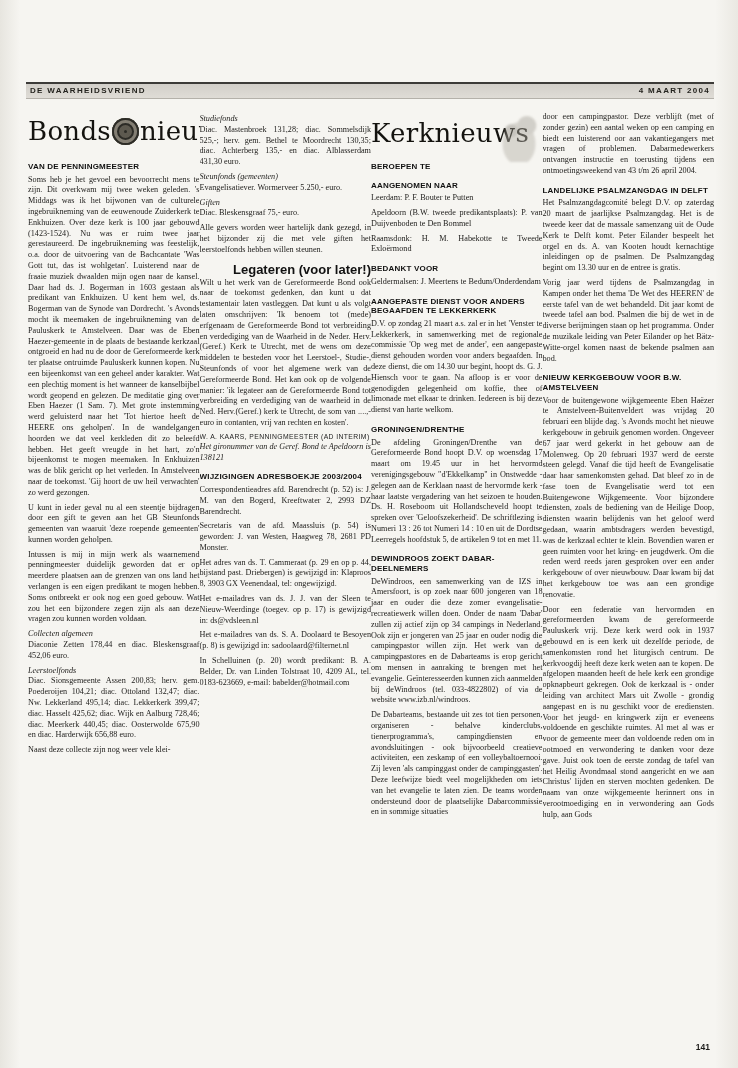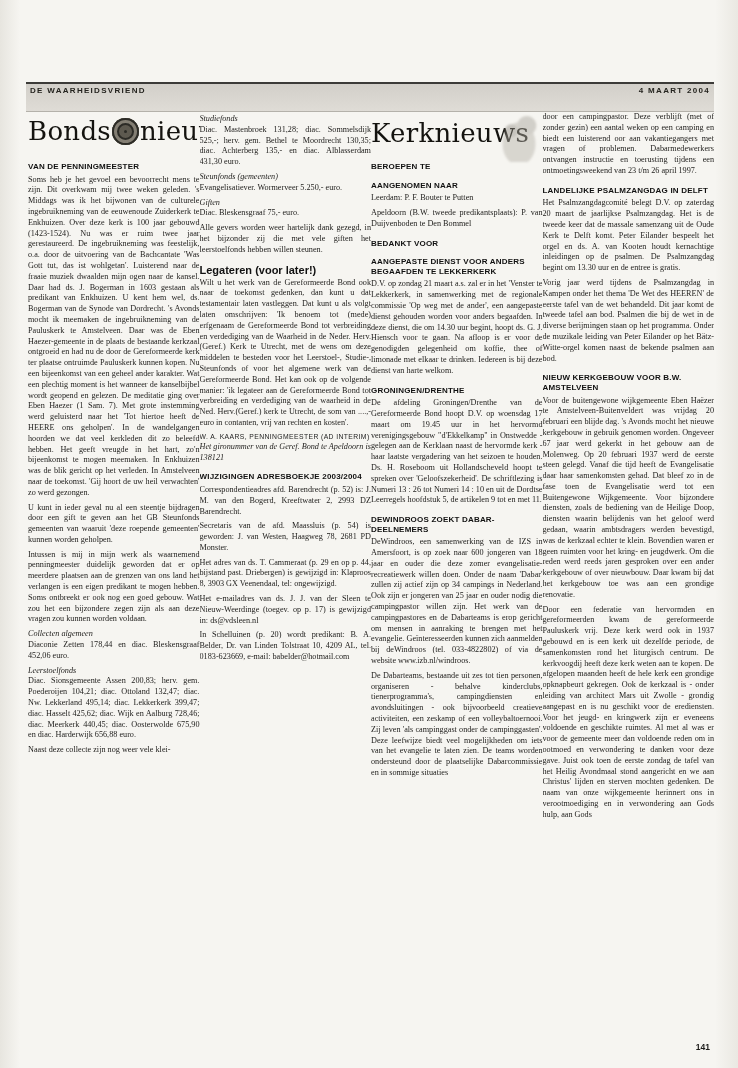--- a/index.html
+++ b/index.html
@@ -6,21 +6,21 @@
   .page {
     position:relative; width:738px; height:1068px; margin:0 auto;
     background:linear-gradient(90deg, #e7e5df 0px, #f6f5f1 20px, #f6f5f1 715px, #eae8e2 738px);
     overflow:hidden; font-family:"Liberation Serif", serif; color:#1d1c1a;
   }
   .masthead { position:absolute; top:82px; left:26px; right:24px; }
   .band {
     display:flex; justify-content:space-between; align-items:center;
     background:linear-gradient(#d2cfc9,#dfdcd6);
     border-top:2px solid #3c3b38; border-bottom:1px solid #b4b1aa;
-    padding:2px 4px 16px;
+    padding:2px 4px 3px;
   }
   .band span {
     font-family:"Liberation Sans", sans-serif; font-weight:bold;
     font-size:8px; letter-spacing:1.3px; color:#25241f;
   }
   .content {
     position:absolute; top:112px; left:28px; right:24px; bottom:24px;
     display:flex; overflow:hidden;
   }
   .col { flex:1 1 0; min-width:0; overflow:hidden; }
@@ -47,21 +47,21 @@
   }
   .blk { margin:0; }
   .heading {
     font-family:"Liberation Sans", sans-serif; font-weight:bold;
     font-size:8px; line-height:9.6px; letter-spacing:0.2px;
     margin:9px 0 3px; color:#111;
   }
   .blocks > .heading:first-child { margin-top:7px; }
   .subheading {
     font-family:"Liberation Sans", sans-serif; font-weight:bold;
-    font-size:11px; line-height:10px; margin:9px 0 3px; color:#111;
+    font-size:13px; line-height:10px; margin:9px 0 3px; color:#111;text-align:right;
   }
   .para {
     font-size:8.2px; line-height:10.8px; text-align:justify; margin:0 0 4px;
   }
   .label {
     font-size:8.2px; line-height:10.8px; font-style:italic; margin:2px 0 0;
   }
   .sig {
     font-family:"Liberation Sans", sans-serif; font-size:6.8px;
     letter-spacing:0.4px; margin:3px 0 2px; color:#222;
@@ -118,48 +118,51 @@
           <div class="blk para">Alle gevers worden weer hartelijk dank gezegd, in het bijzonder zij die met vele giften het leerstoelfonds hebben willen steunen.</div>
           <div class="blk subheading">Legateren (voor later!)</div>
           <div class="blk para">Wilt u het werk van de Gereformeerde Bond ook naar de toekomst gedenken, dan kunt u dat testamentair laten vastleggen. Dat kunt u als volgt laten omschrijven: 'Ik benoem tot (mede) erfgenaam de Gereformeerde Bond tot verbreiding en verdediging van de Waarheid in de Neder. Herv. (Geref.) Kerk te Utrecht, met de wens om deze middelen te besteden voor het Leerstoel-, Studie-, Steunfonds of voor het algemene werk van de Gereformeerde Bond. Het kan ook op de volgende manier: 'ik legateer aan de Gereformeerde Bond tot verbreiding en verdediging van de waarheid in de Ned. Herv.(Geref.) kerk te Utrecht, de som van ....,- euro in contanten, vrij van rechten en kosten'.</div>
           <div class="blk sig">W. A. KAARS, PENNINGMEESTER (AD INTERIM)</div>
           <div class="blk note">Het gironummer van de Geref. Bond te Apeldoorn is 138121</div>
           <div class="blk heading">WIJZIGINGEN ADRESBOEKJE 2003/2004</div>
           <div class="blk para">Correspondentieadres afd. Barendrecht (p. 52) is: J. M. van den Bogerd, Kreeftwater 2, 2993 DZ Barendrecht.</div>
           <div class="blk para">Secretaris van de afd. Maassluis (p. 54) is geworden: J. van Westen, Haagweg 78, 2681 PD Monster.</div>
           <div class="blk para">Het adres van ds. T. Cammeraat (p. 29 en op p. 44, bijstand past. Driebergen) is gewijzigd in: Klaproos 8, 3903 GX Veenendaal, tel: ongewijzigd.</div>
           <div class="blk para">Het e-mailadres van ds. J. J. van der Sleen te Nieuw-Weerdinge (toegev. op p. 17) is gewijzigd in: ds@vdsleen.nl</div>
+          <div class="blk para">Het e-mailadres van ds. S. A. Doolaard te Besoyen (p. 8) is gewijzigd in: sadoolaard@filternet.nl</div>
           <div class="blk para">In Schelluinen (p. 20) wordt predikant: B. A. Belder, Dr. van Linden Tolstraat 10, 4209 AL, tel. 0183-623669, e-mail: babelder@hotmail.com</div>
         </div>
     </div>
 
     <div class="col">
       <div class="kerk-title">
         <span>Kerknieuws</span>
         <span class="kerk-decoration"></span>
       </div>
       <div class="blocks">
           <div class="blk heading">BEROEPEN TE</div>
           <div class="blk heading">AANGENOMEN NAAR</div>
           <div class="blk para">Leerdam: P. F. Bouter te Putten</div>
           <div class="blk para">Apeldoorn (B.W. tweede predikantsplaats): P. van Duijvenboden te Den Bommel</div>
+          <div class="blk para">Raamsdonk: H. M. Habekotte te Tweede Exloërmond</div>
           <div class="blk heading">BEDANKT VOOR</div>
+          <div class="blk para">Geldermalsen: J. Meertens te Bedum/Onderdendam</div>
           <div class="blk heading">AANGEPASTE DIENST VOOR ANDERS BEGAAFDEN TE LEKKERKERK</div>
           <div class="blk para">D.V. op zondag 21 maart a.s. zal er in het 'Venster te Lekkerkerk, in samenwerking met de regionale commissie 'Op weg met de ander', een aangepaste dienst gehouden worden voor anders begaafden. In deze dienst, die om 14.30 uur begint, hoopt ds. G. J. Hiensch voor te gaan. Na afloop is er voor de genodigden gelegenheid om koffie, thee of limonade met elkaar te drinken. Iedereen is bij deze dienst van harte welkom.</div>
           <div class="blk heading">GRONINGEN/DRENTHE</div>
           <div class="blk para">De afdeling Groningen/Drenthe van de Gereformeerde Bond hoopt D.V. op woensdag 17 maart om 19.45 uur in het hervormd verenigingsgebouw "d'Ekkelkamp" in Onstwedde - gelegen aan de Kerklaan naast de hervormde kerk - haar laatste vergadering van het seizoen te houden. Ds. H. Roseboom uit Hollandscheveld hoopt te spreken over 'Geloofszekerheid'. De schriftlezing is Numeri 13 : 26 tot Numeri 14 : 10 en uit de Dordtse Leerregels hoofdstuk 5, de artikelen 9 tot en met 11.</div>
           <div class="blk heading">DEWINDROOS ZOEKT DABAR-DEELNEMERS</div>
           <div class="blk para">DeWindroos, een samenwerking van de IZS in Amersfoort, is op zoek naar 600 jongeren van 18 jaar en ouder die deze zomer evangelisatie-recreatiewerk willen doen. Onder de naam 'Dabar' zullen zij actief zijn op 34 campings in Nederland. Ook zijn er jongeren van 25 jaar en ouder nodig die campingpastor willen zijn. Het werk van de campingpastores en de Dabarteams is erop gericht om mensen in aanraking te brengen met het evangelie. Geïnteresseerden kunnen zich aanmelden bij deWindroos (tel. 033-4822802) of via de website www.izb.nl/windroos.</div>
           <div class="blk para">De Dabarteams, bestaande uit zes tot tien personen, organiseren - behalve kinderclubs, tienerprogramma's, campingdiensten en avondsluitingen - ook bijvoorbeeld creatieve activiteiten, een zeskamp of een volleybaltoernooi. Zij leven 'als campinggast onder de campinggasten'. Deze leefwijze biedt veel mogelijkheden om iets van het evangelie te laten zien. De teams worden ondersteund door de plaatselijke Dabarcommissie en in sommige situaties</div>
         </div>
     </div>
 
     <div class="col">
       <div class="blocks">
-          <div class="blk para">door een campingpastor. Deze verblijft (met of zonder gezin) een aantal weken op een camping en biedt een luisterend oor aan vakantiegangers met vragen of problemen. Dabarmedewerkers ontvangen instructie en toerusting tijdens een ontmoetingsweekend van 23 t/m 26 april 1997.</div>
+          <div class="blk para">door een campingpastor. Deze verblijft (met of zonder gezin) een aantal weken op een camping en biedt een luisterend oor aan vakantiegangers met vragen of problemen. Dabarmedewerkers ontvangen instructie en toerusting tijdens een ontmoetingsweekend van 43 t/m 26 april 2004.</div>
           <div class="blk heading">LANDELIJKE PSALMZANGDAG IN DELFT</div>
           <div class="blk para">Het Psalmzangdagcomité belegt D.V. op zaterdag 20 maart de jaarlijkse Psalmzangdag. Het is de tweede keer dat de massale samenzang uit de Oude Kerk te Delft komt. Peter Eilander bespeelt het orgel en ds. A. van Kooten houdt kernachtige inleidingen op de psalmen. De Psalmzangdag begint om 13.30 uur en de entree is gratis.</div>
           <div class="blk para">Vorig jaar werd tijdens de Psalmzangdag in Kampen onder het thema 'De Wet des HEEREN' de eerste tafel van de wet behandeld. Dit jaar komt de tweede tafel aan bod. Psalmen die bij de wet in de diverse berijmingen staan op het programma. Onder de muzikale leiding van Peter Eilander op het Bätz-Witte-orgel komen naast de bekende psalmen aan bod.</div>
           <div class="blk heading">NIEUW KERKGEBOUW VOOR B.W. AMSTELVEEN</div>
           <div class="blk para">Voor de buitengewone wijkgemeente Eben Haëzer te Amstelveen-Buitenveldert was vrijdag 20 februari een blijde dag. 's Avonds mocht het nieuwe kerkgebouw in gebruik genomen worden. Ongeveer 67 jaar werd gekerkt in het gebouw aan de Molenweg. Op 20 februari 1937 werd de eerste steen gelegd. Vanaf die tijd heeft de Evangelisatie daar haar samenkomsten gehad. Dat bleef zo in de fase toen de Evangelisatie werd tot een Buitengewone Wijkgemeente. Voor bijzondere diensten, zoals de bediening van de Heilige Doop, diensten waarin belijdenis van het geloof werd gedaan, waarin ambtsdragers werden bevestigd, was de kerkzaal echter te klein. Bovendien waren er geen ruimten voor het kring- en jeugdwerk. Om die reden werd reeds jaren gesproken over een ander kerkgebouw of over nieuwbouw. Daar kwam bij dat het kerkgebouw toe was aan een grondige renovatie.</div>
           <div class="blk para">Door een federatie van hervormden en gereformeerden kwam de gereformeerde Pauluskerk vrij. Deze kerk werd ook in 1937 gebouwd en is een kerk uit dezelfde periode, de samenkomsten rond het liturgisch centrum. De kerkvoogdij heeft deze kerk weten aan te kopen. De afgelopen maanden heeft de hele kerk een grondige opknapbeurt gekregen. Ook de kerkzaal is - onder leiding van architect Mars uit Zwolle - grondig aangepast en is nu geschikt voor de erediensten. Voor het jeugd- en kringwerk zijn er eveneens voldoende en geschikte ruimtes. Al met al was er voor de gemeente meer dan voldoende reden om in ootmoed en verwondering te danken voor deze gave. Juist ook toen de eerste zondag de tafel van het Heilig Avondmaal stond aangericht en we aan Christus' lijden en sterven mochten gedenken. De naam van onze wijkgemeente herinnert ons in verootmoediging en in verwondering aan Gods hulp, aan Gods</div>
         </div>
     </div>
 
   </div>

